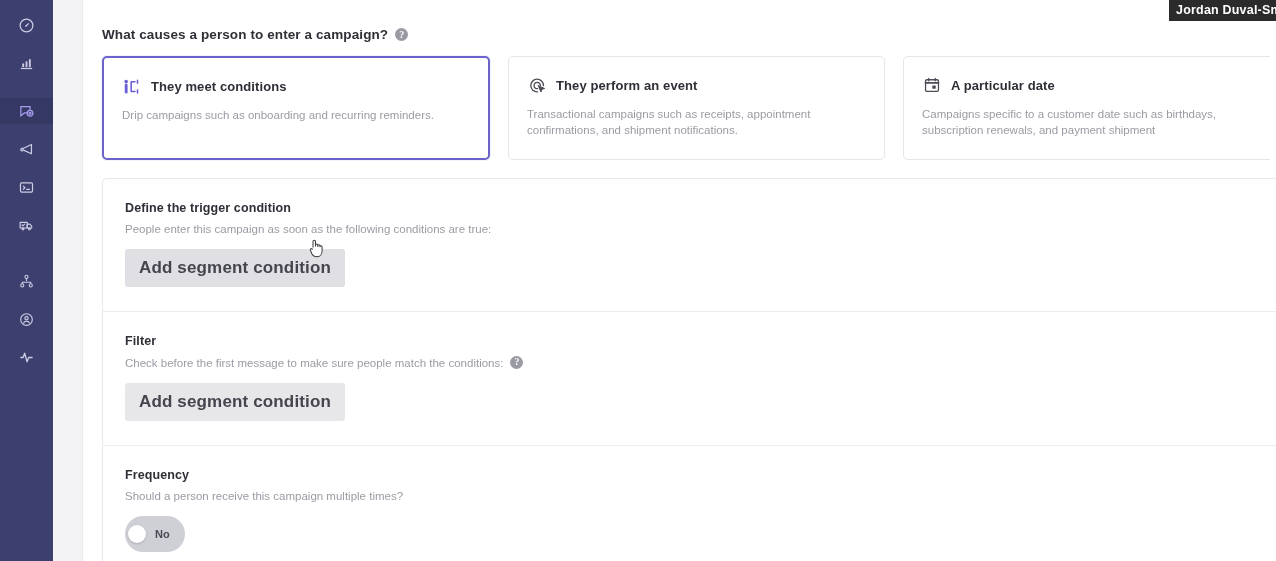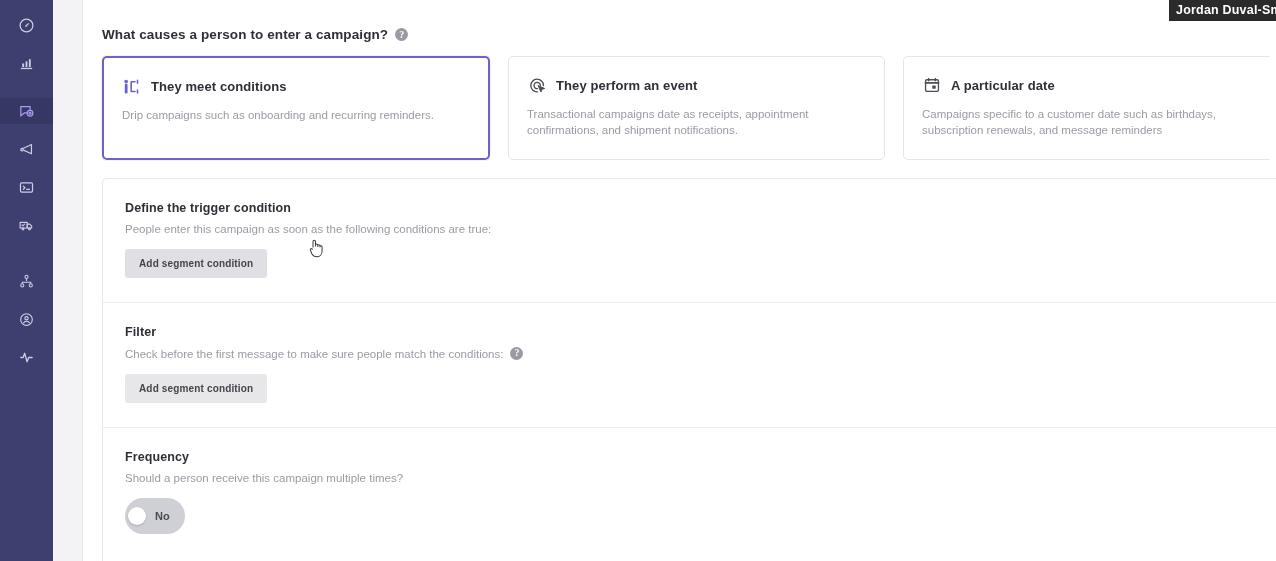--- a/index.html
+++ b/index.html
@@ -126,21 +126,21 @@
   .section-sub {
     font-size: 11.5px; color: #9b9ba4;
     display: flex; align-items: flex-end; gap: 7px;
     margin-bottom: 14px;
   }
   .btn-segment {
     background: #e7e7ea;
     border: none;
     border-radius: 3px;
     padding: 9px 14px;
-    font-size: 10px; font-weight: bold; color: #44454d;
+    font-size: 17px; font-weight: bold; color: #44454d;
     font-family: "Liberation Sans", sans-serif;
     letter-spacing: .15px;
     cursor: pointer;
   }
   .btn-segment.hovered { background: #e0e0e4; }
 
   
   .toggle {
     display: inline-flex; align-items: center;
     background: #cfcfd6;
@@ -315,36 +315,36 @@
             <div class="card-head">
               <span class="card-icon">
                 <svg width="19" height="19" viewBox="0 0 24 24" fill="none" stroke="#4b4c55" stroke-width="1.7" stroke-linecap="round">
                   <path d="M19.5 12a8 8 0 10-7.5 8"></path>
                   <path d="M15.6 12a4 4 0 10-3.6 4"></path>
                   <path d="M13 12.4l8 3.3-3.4 1.2-1.2 3.4-3.4-7.9z" fill="#4b4c55" stroke="#4b4c55" stroke-width="1.2" stroke-linejoin="round"></path>
                 </svg>
               </span>
               <span class="card-title">They perform an event</span>
             </div>
-            <div class="card-desc">Transactional campaigns date as receipts, appointment confirmations, and shipment notifications.</div>
+            <div class="card-desc">Transactional campaigns such as receipts, appointment confirmations, and shipment notifications.</div>
           </div>
 
           <div class="card card-3">
             <div class="card-head">
               <span class="card-icon">
                 <svg width="18" height="18" viewBox="0 0 24 24" fill="none" stroke="#4b4c55" stroke-width="1.7" stroke-linecap="round">
                   <rect x="3.4" y="5" width="17.2" height="15.5" rx="1.8"></rect>
                   <path d="M3.4 9.2h17.2" stroke-width="2.4"></path>
                   <path d="M7.6 3.2v3.2M16.4 3.2v3.2"></path>
                   <rect x="12.4" y="12.6" width="4.6" height="4.4" rx="0.6" fill="#4b4c55" stroke="none"></rect>
                 </svg>
               </span>
               <span class="card-title">A particular date</span>
             </div>
-            <div class="card-desc">Campaigns specific to a customer date such as birthdays, subscription renewals, and message reminders</div>
+            <div class="card-desc">Campaigns specific to a customer date such as birthdays, subscription renewals, and payment shipment</div>
           </div>
 
         </div>
 
         <div class="settings">
 
           <div class="section">
             <div class="section-title">Define the trigger condition</div>
             <div class="section-sub">
               <span>People enter this campaign as soon as the following conditions are true:</span>

